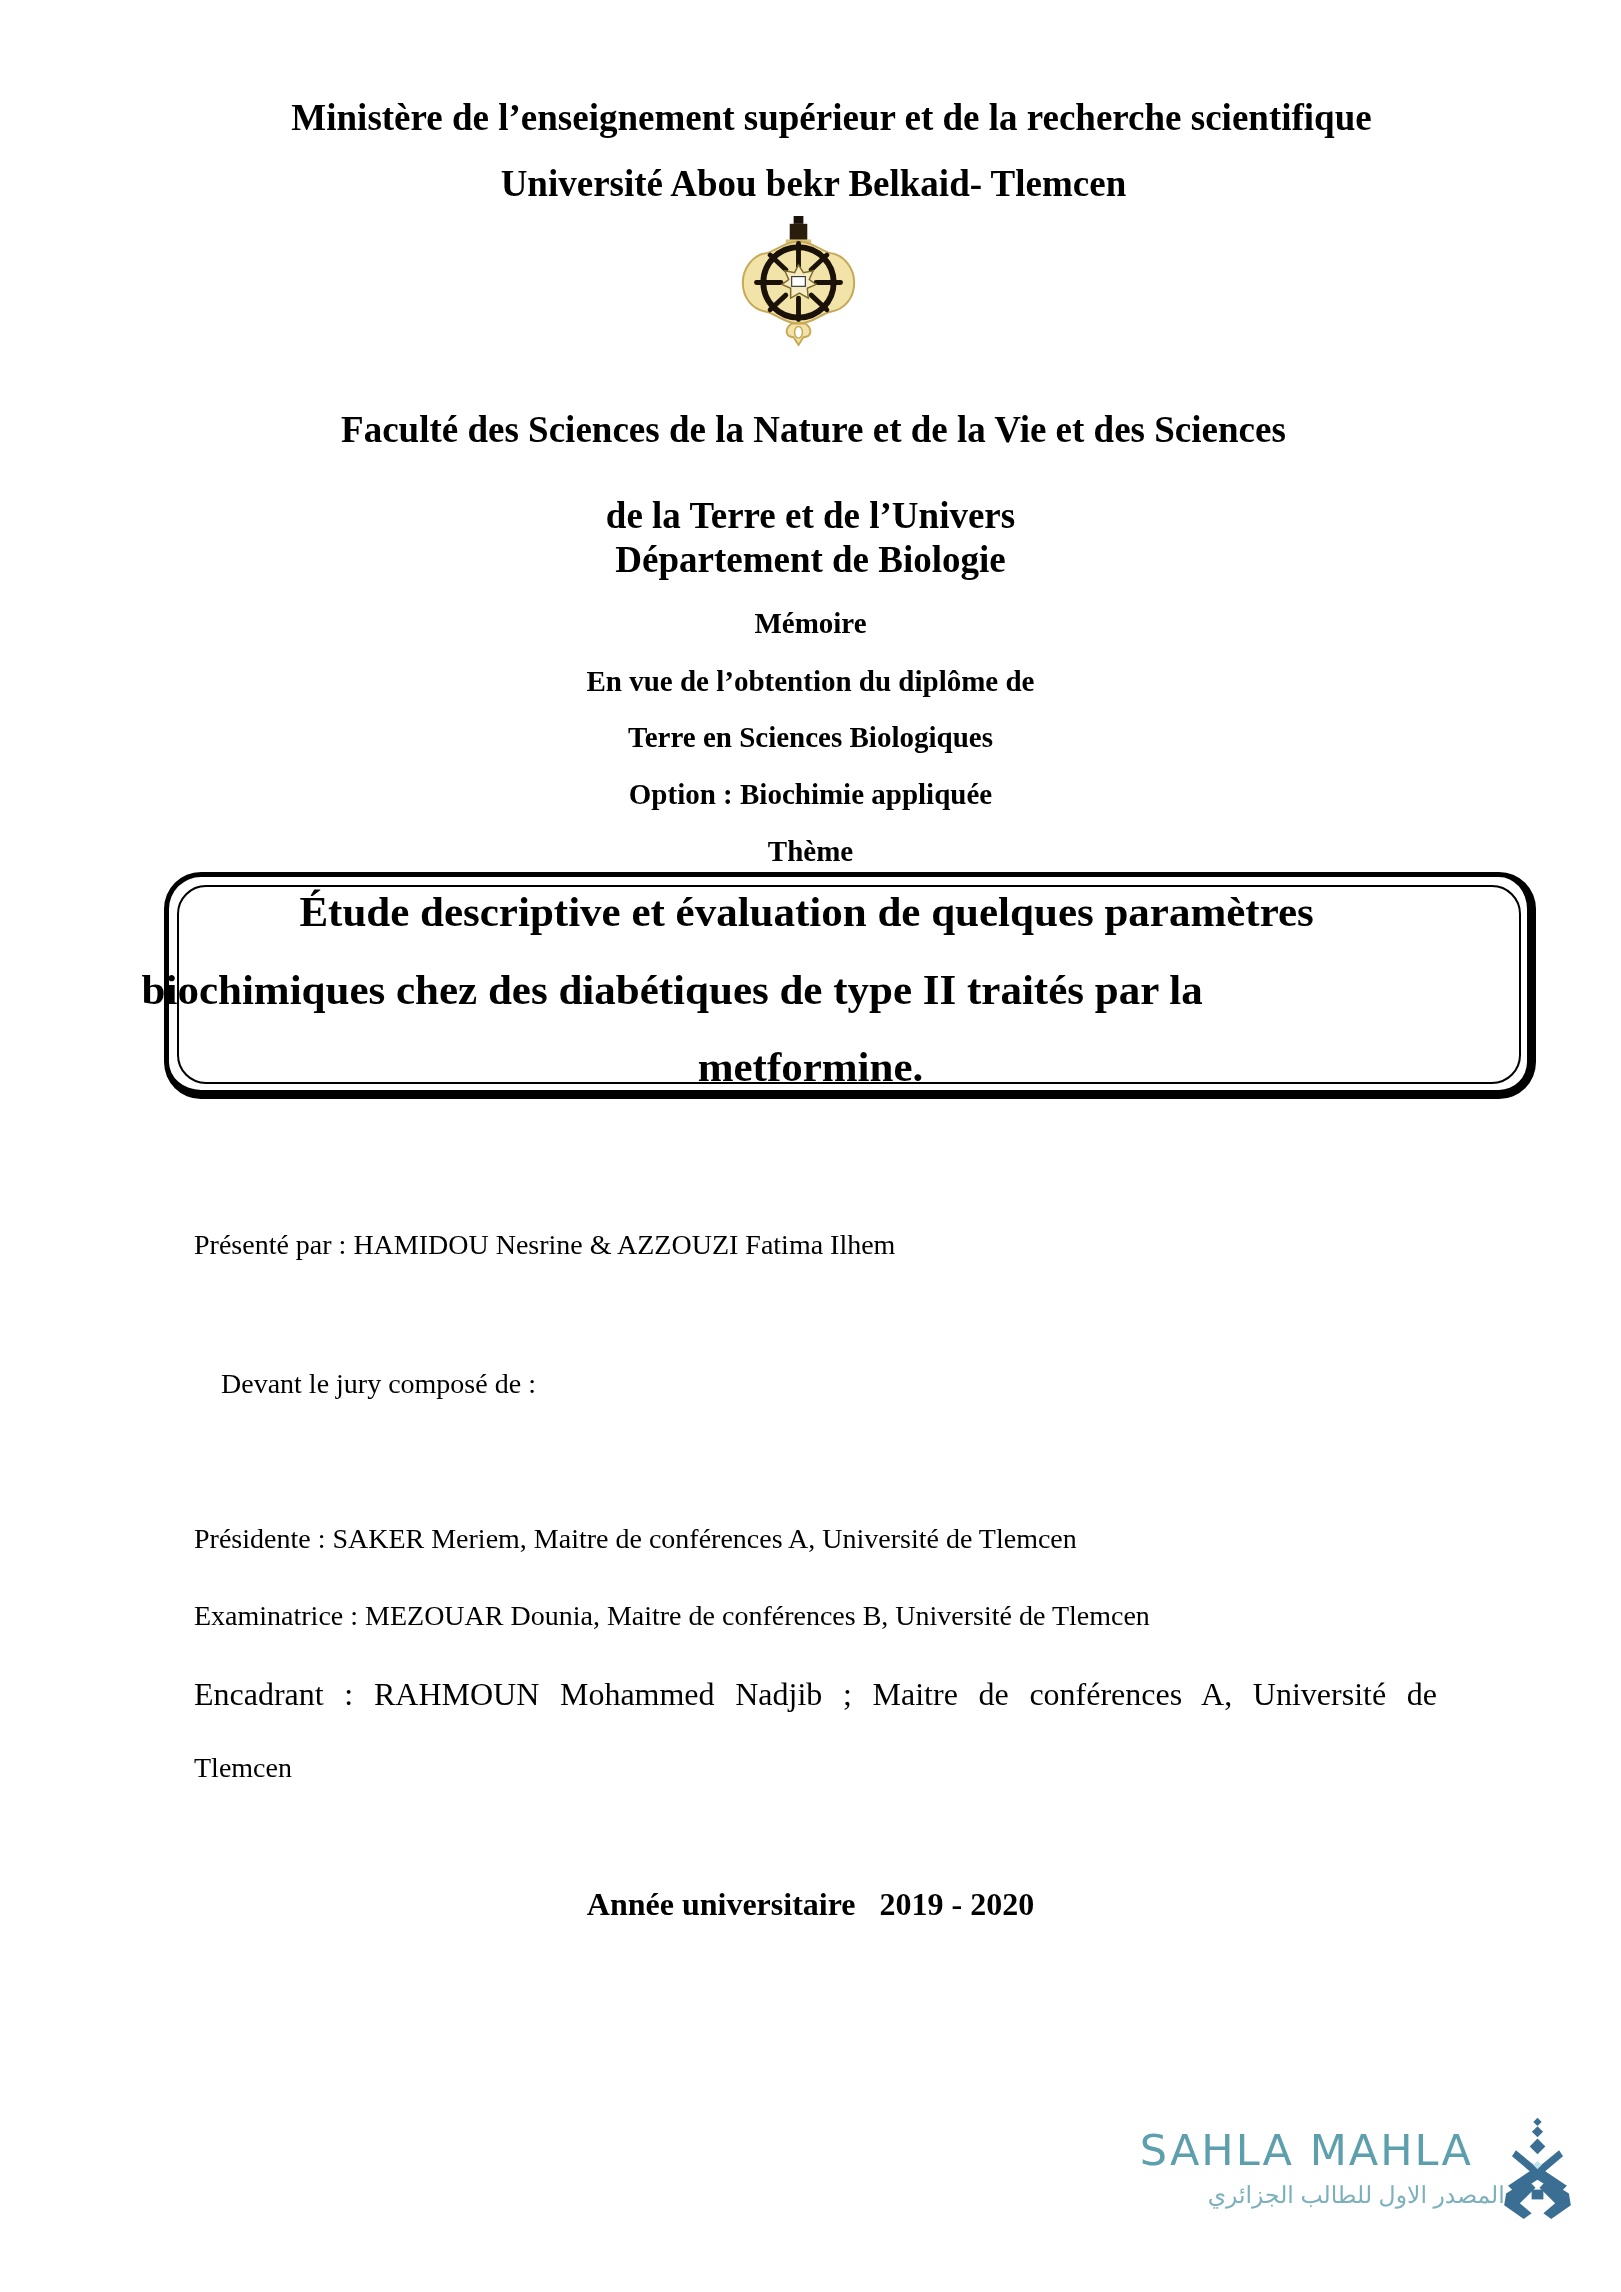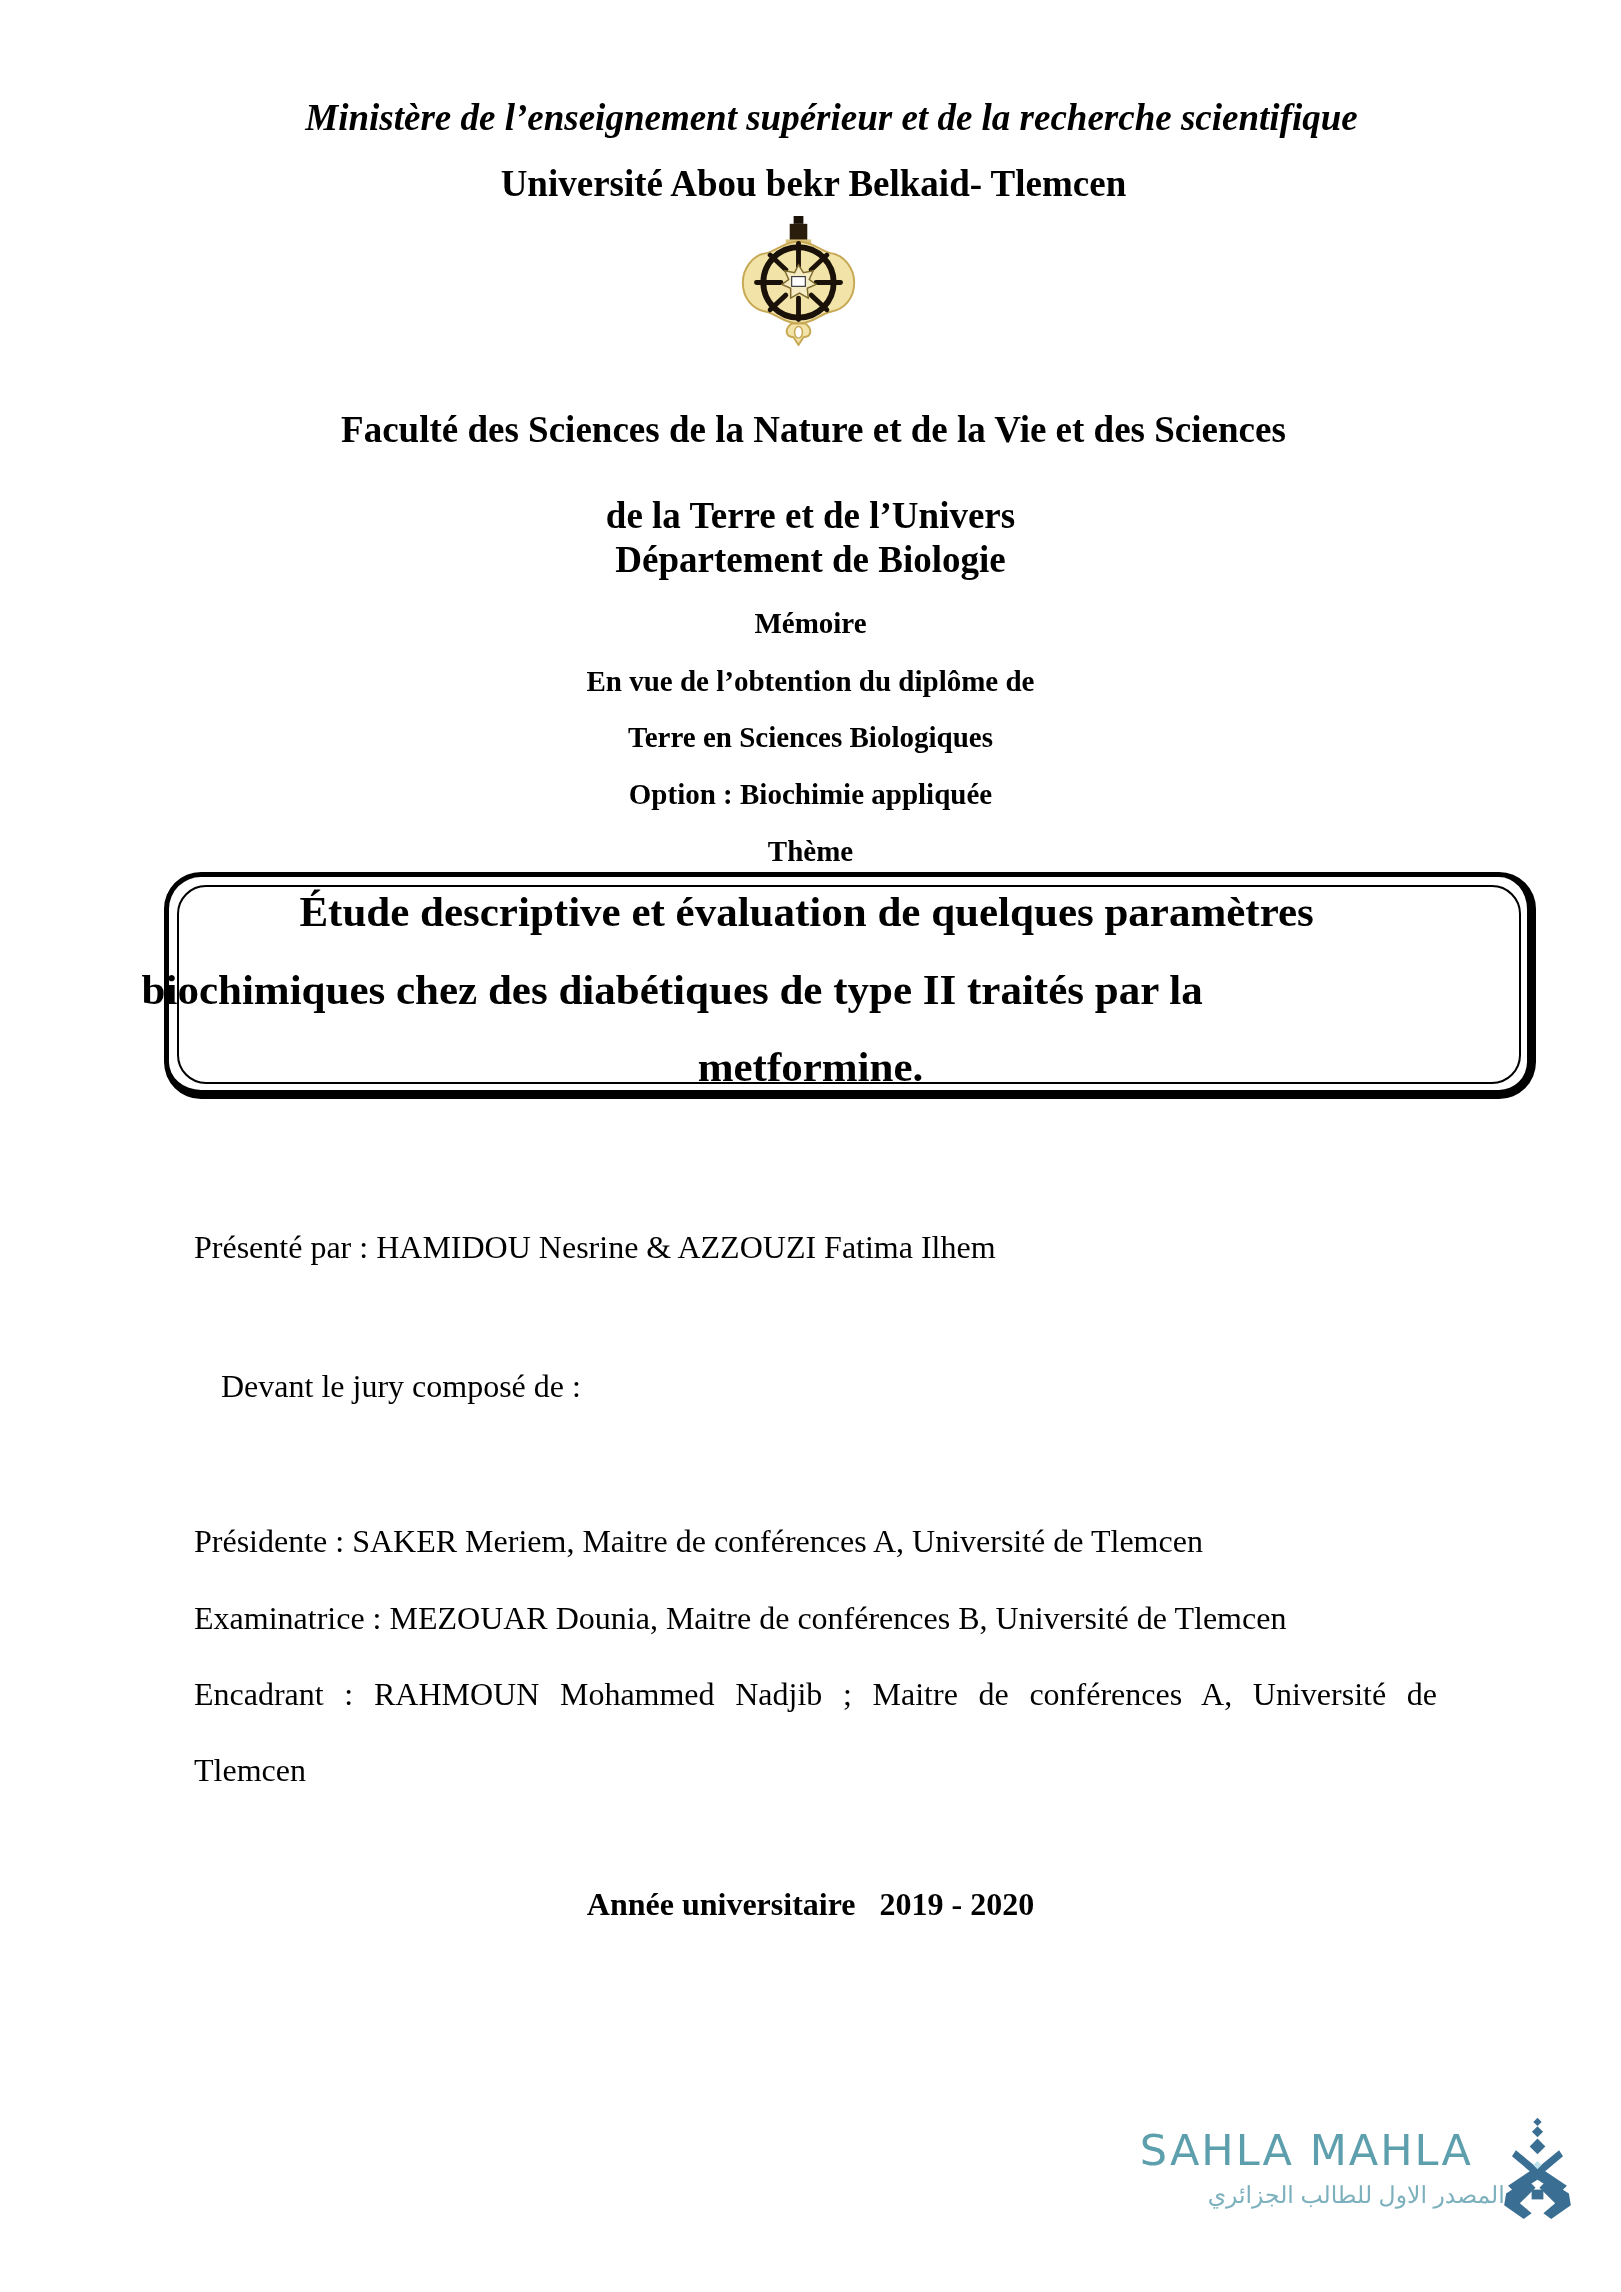--- a/index.html
+++ b/index.html
@@ -4,21 +4,21 @@
 <style>
   html, body { margin: 0; padding: 0; background: #ffffff; }
   body { width: 1621px; height: 2293px; position: relative; overflow: hidden;
          font-family: "Liberation Serif", "DejaVu Serif", serif; color: #000; }
   .line { position: absolute; white-space: nowrap; line-height: 1; }
   .center { left: 0; right: 0; text-align: center; }
   .bold { font-weight: bold; }
   .h1 { font-size: 37px; }
   .h2 { font-size: 29px; }
   .title-text { font-size: 43px; font-weight: bold; }
-  .body-text { font-size: 32px; font-weight: normal; }
+  .body-text { font-size: 28px; font-weight: normal; }
 
   #logo { position: absolute; left: 735px; top: 214px; width: 127px; height: 132px; }
 
   #title-box { position: absolute; left: 164px; top: 872px; width: 1372px; height: 227px;
                border: 5.9px solid #000; border-right-width: 9.8px; border-bottom-width: 9.8px;
                border-radius: 37px; box-sizing: border-box; }
   #title-box-inner { position: absolute; left: 7.8px; top: 7.8px; right: 5.9px; bottom: 5.9px;
                      border: 2px solid #000; border-radius: 29px; }
 
   .justify-line { position: absolute; left: 194px; width: 1243px; font-size: 32px;
@@ -28,21 +28,21 @@
   #wm-title { position: absolute; left: 7.8px; top: 13.7px; font-family: "DejaVu Sans", sans-serif;
               font-size: 43px; letter-spacing: 2px; color: #5e9fae; line-height: 1; }
   #wm-subtitle { position: absolute; left: 9.8px; top: 69px; width: 363px; text-align: right;
                  font-family: Liberation Sans, sans-serif; font-size: 23.5px; color: #7cb0bd;
                  direction: rtl; line-height: 1; }
   #wm-emblem { position: absolute; left: 370px; top: 2px; width: 71px; height: 103px; }
 </style>
 </head>
 <body>
 
-<div class="line center bold h1" style="top:99px; padding-left:42px;font-style:italic;">Ministère de l’enseignement supérieur et de la recherche scientifique</div>
+<div class="line center bold h1" style="top:99px; padding-left:42px;">Ministère de l’enseignement supérieur et de la recherche scientifique</div>
 <div class="line center bold h1" style="top:165px; padding-left:5.9px;">Université Abou bekr Belkaid- Tlemcen</div>
 
 <svg id="logo" viewBox="0 0 130 135">
 
   <rect x="60" y="2" width="10" height="8" fill="#1a1208"></rect>
   <rect x="56" y="10" width="18" height="18" fill="#2a1d0c"></rect>
   <rect x="52" y="26" width="26" height="6" fill="#d9c27a"></rect>
 
   <path d="M65 28 C80 28 88 38 98 40 C112 42 122 56 122 70 C122 86 112 98 98 100 C88 102 80 112 65 112 C50 112 42 102 32 100 C18 98 8 86 8 70 C8 56 18 42 32 40 C42 38 50 28 65 28 Z" fill="#f2e3a8" stroke="#c7a854" stroke-width="2"></path>
 

